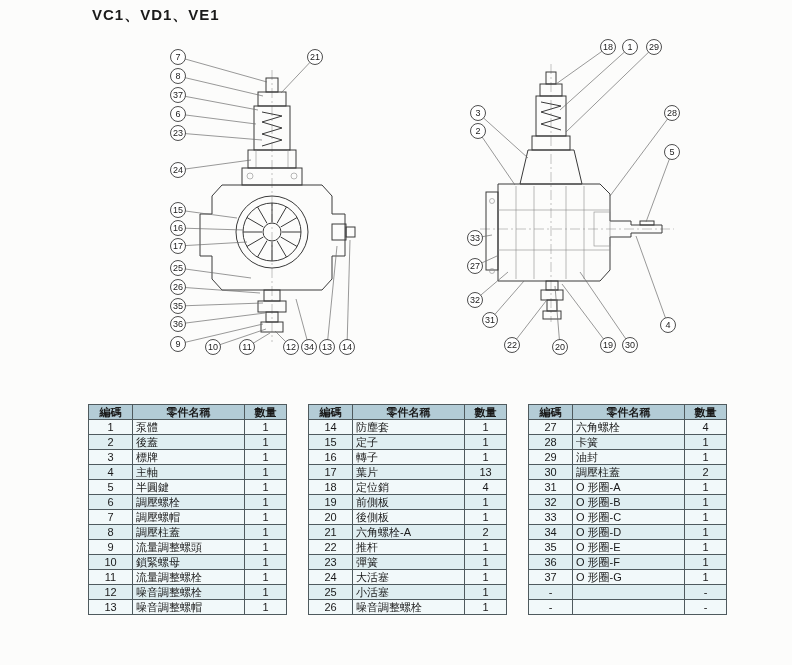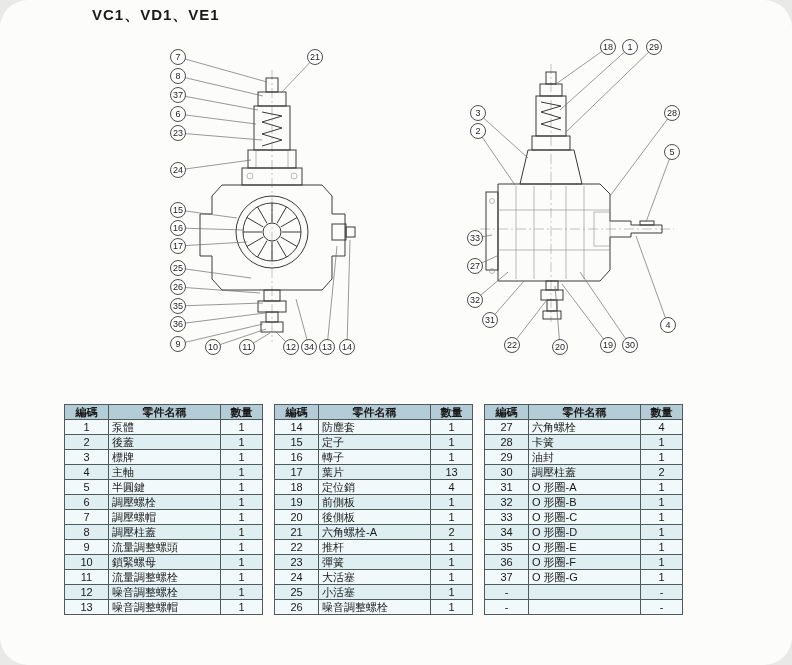--- a/index.html
+++ b/index.html
@@ -6,21 +6,20 @@
   html, body { margin: 0; padding: 0; }
   body { background: #e9e9e7; font-family: "Liberation Sans", sans-serif; }
   .page {
     position: relative;
     width: 792px;
     height: 665px;
     background: #fcfcfb;
     color: #1a1a1a;
     overflow: hidden;
     margin: 0 auto;
-    border-radius: 28px;
   }
   .title {
     position: absolute;
     left: 92px;
     top: 6px;
     font-size: 15px;
     font-weight: bold;
     letter-spacing: 1px;
   }
   .diagram-svg {
@@ -31,24 +30,24 @@
     height: 398px;
   }
   .drawline { fill: none; stroke: #3a3a3a; stroke-width: 1; }
   .thin     { fill: none; stroke: #8a8a8a; stroke-width: 0.6; }
   .cline    { fill: none; stroke: #9a9a9a; stroke-width: 0.6; stroke-dasharray: 10 3 2 3; }
   .bubble   { fill: #ffffff; stroke: #3a3a3a; stroke-width: 0.9; }
   .bubble-num { font-size: 9px; fill: #222; font-family: "Liberation Sans", sans-serif; }
   .leader   { stroke: #6d6d6d; stroke-width: 0.7; }
   .tables {
     position: absolute;
-    left: 64px;
+    left: 88px;
     top: 404px;
     display: flex;
-    gap: 11px;
+    gap: 21px;
   }
   table { border-collapse: collapse; font-size: 11px; }
   th, td {
     border: 1px solid #4f5a5e;
     height: 15px;
     padding: 0 3px;
     text-align: center;
     line-height: 13px;
     white-space: nowrap;
   }

